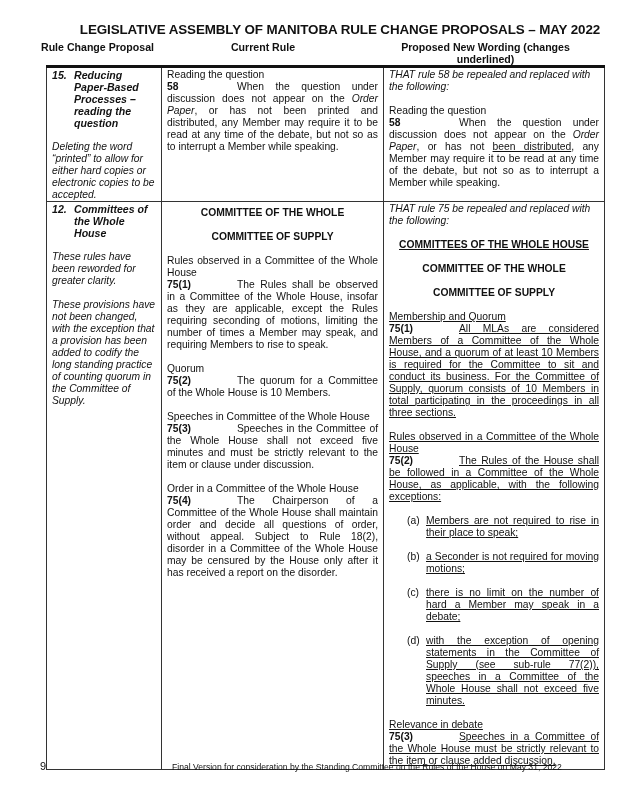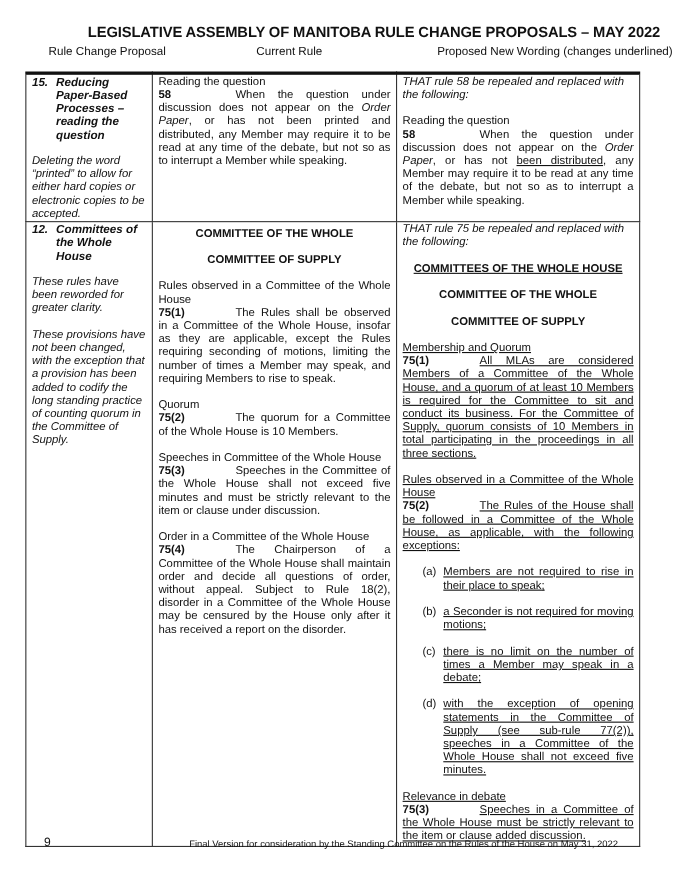--- a/index.html
+++ b/index.html
@@ -1,24 +1,24 @@
 <!DOCTYPE html>
 <html><head>
 <meta charset="utf-8">
 <style>
   html, body { margin:0; padding:0; background:#fff; }
   body { width:624px; height:806px; position:relative; overflow:hidden;
          font-family:"Liberation Sans", sans-serif; color:#111; }
   .title { position:absolute; top:22px; left:0; width:624px; text-align:center;
            font-weight:bold; font-size:13.4px; letter-spacing:-0.1px;margin-left:28px; }
-  .hdr { position:absolute; top:41px; font-weight:normal; font-size:10.6px; text-align:center; line-height:12px; }
+  .hdr { position:absolute; top:41px; font-weight:bold; font-size:10.6px; text-align:center; line-height:12px; }
   .hdr.c1 { left:40px; width:115px; }
   .hdr.c2 { left:152px; width:222px; }
-  .hdr.c3 { left:394px; width:221px; }
-  table { position:absolute; top:65px; left:23px; width:559px; border-collapse:collapse; table-layout:fixed; }
+  .hdr.c3 { left:375px; width:221px; }
+  table { position:absolute; top:65px; left:46px; width:559px; border-collapse:collapse; table-layout:fixed; }
   td { border:1px solid #333; vertical-align:top; font-size:10.3px; line-height:12px; padding:1px 5px 0 5px; }
   table { border-top:3px solid #111; }
   col.a { width:115px; } col.b { width:222px; } col.c { width:221px; }
   .num { font-weight:bold; font-style:italic; font-size:10.6px; }
   .hang { display:flex; }
   .hang .n { width:22px; flex:none; }
   .ital { font-style:italic; }
   .bold { font-weight:normal; }
   .just { text-align:justify; }
   .ctr { text-align:center; font-weight:bold; }
@@ -118,21 +118,21 @@
             <span class="txt u">Members are not required to rise in their place to speak;</span>
           </div>
       <div class="gap"></div>
       <div class="li">
             <span class="lab">(b)</span>
             <span class="txt u">a Seconder is not required for moving motions;</span>
           </div>
       <div class="gap"></div>
       <div class="li">
             <span class="lab">(c)</span>
-            <span class="txt u">there is no limit on the number of times a Member may speak in a debate;</span>
+            <span class="txt u">there is no limit on the number of hard a Member may speak in a debate;</span>
           </div>
       <div class="gap"></div>
       <div class="li">
             <span class="lab">(d)</span>
             <span class="txt u">with the exception of opening statements in the Committee of Supply (see sub-rule 77(2)), speeches in a Committee of the Whole House shall not exceed five minutes.</span>
           </div>
       <div class="gap"></div>
       <p class="bold u">Relevance in debate</p>
       <p class="just u"><span class="rn">75(3)</span><span>Speeches in a Committee of the Whole House must be strictly relevant to the item or clause added discussion.</span></p>
     </td>

